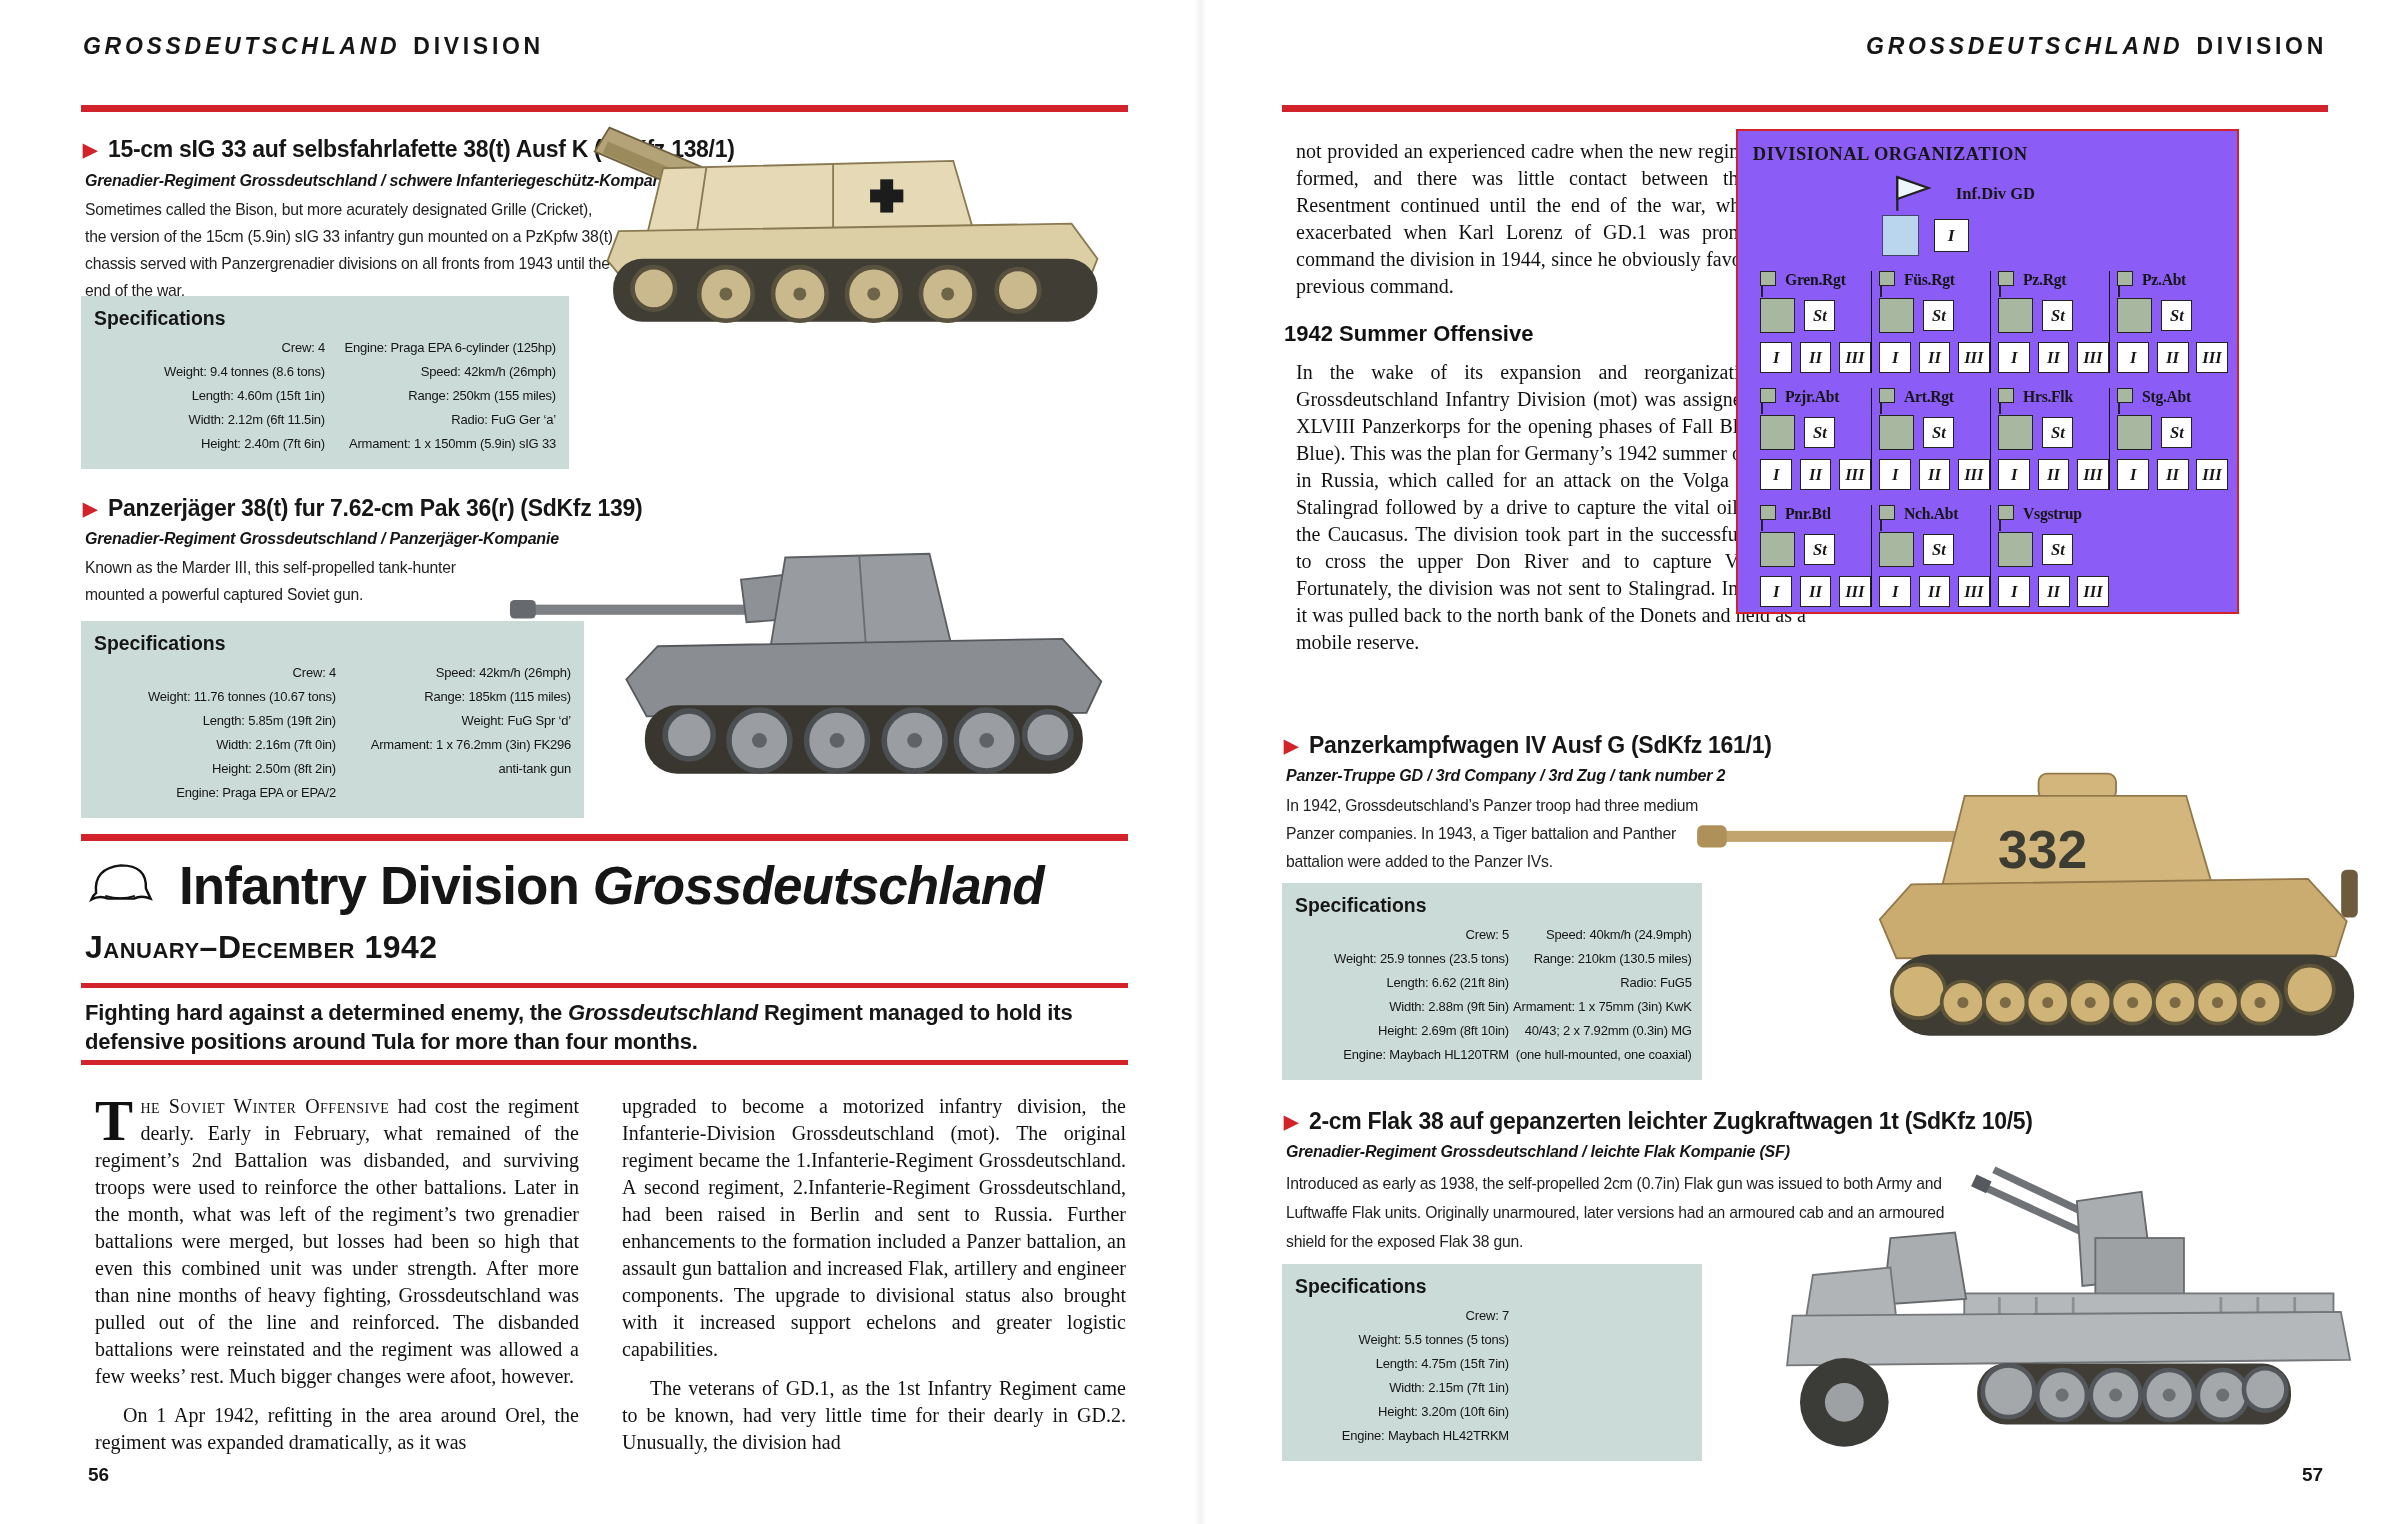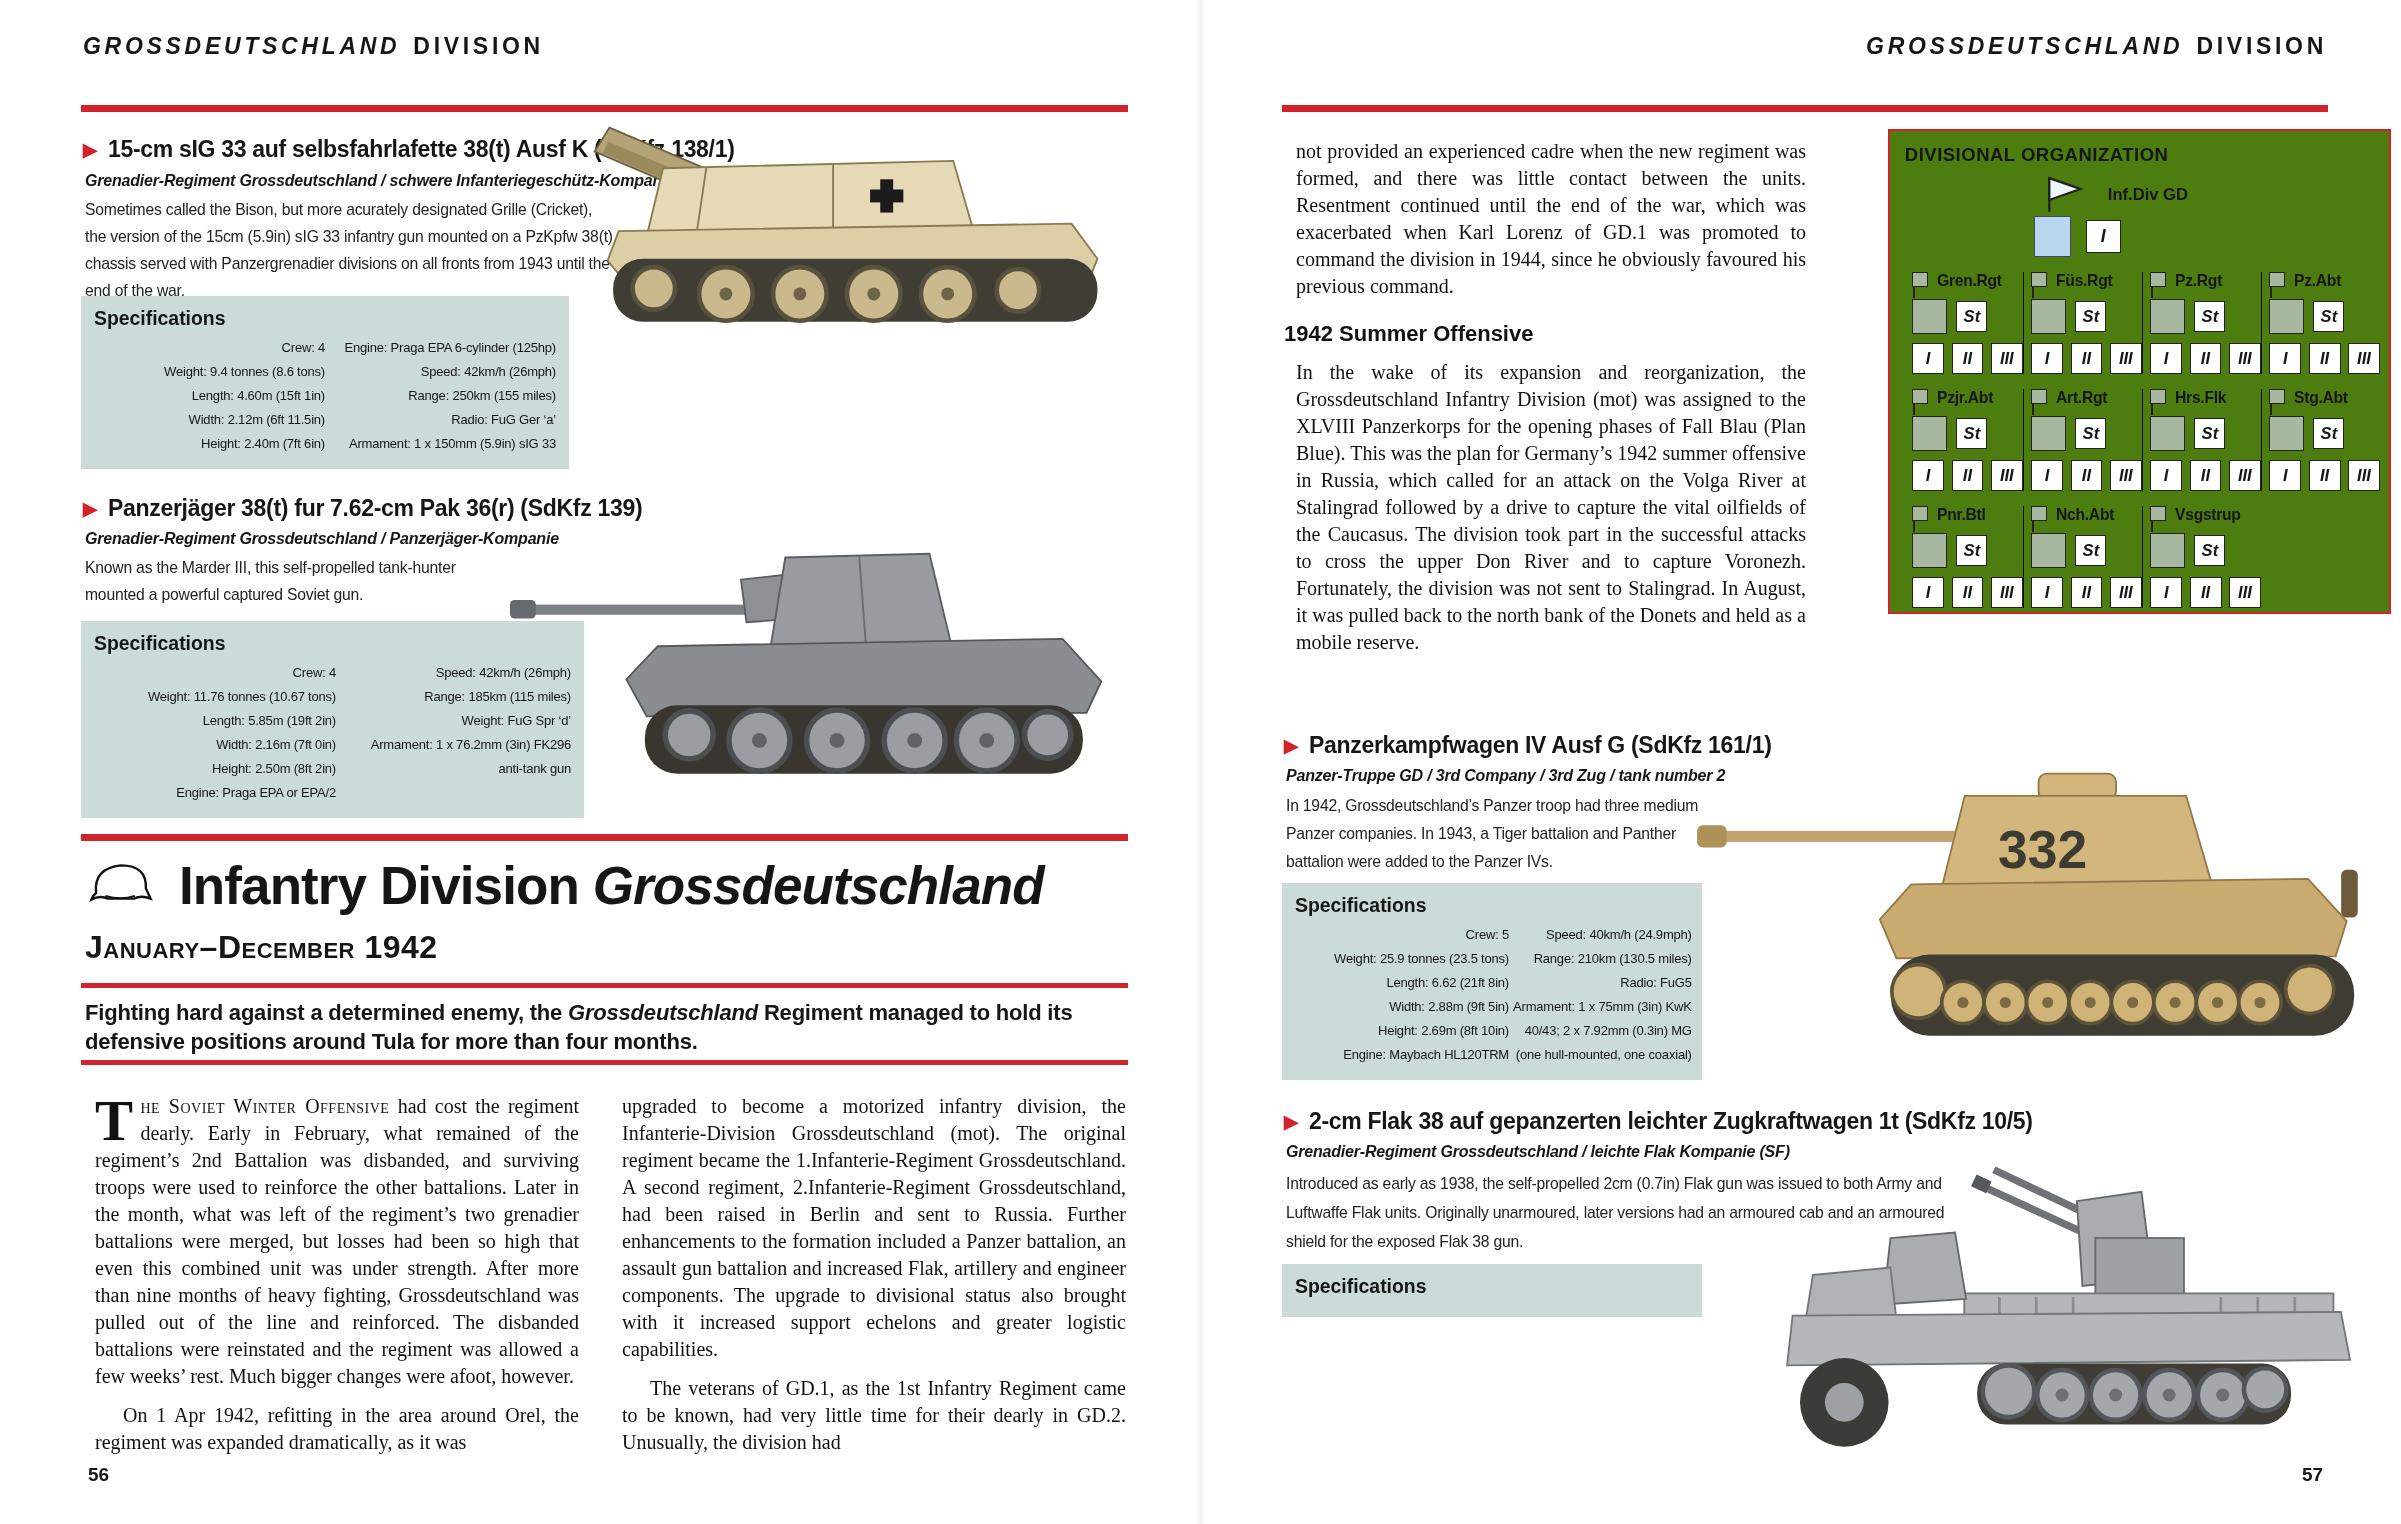--- a/index.html
+++ b/index.html
@@ -43,21 +43,21 @@
   .bodycol p{margin:12px;}
   .bodycol p.indent{text-indent:28px;}
   .bodycol p + p{margin-top:0;}
   .dropcap{float:left;font-weight:bold;font-size:57px;line-height:46px;padding:4.6px 7.4px 0 0;}
   .sc{font-variant:small-caps;letter-spacing:0.5px;}
   .subhead{font-family:"Liberation Sans",sans-serif;font-size:22px;font-weight:bold;margin:20.3px 0 5.5px 0;text-align:left;}
 
   .pagenum{font-size:19px;font-weight:bold;}
 
   
-  .org-box{position:absolute;left:1888px;top:129px;width:503px;height:485px;border:2.8px solid var(--red);background:#4d7c0f;padding:13px 9.2px 9.2px 14.8px;}
+  .org-box{position:absolute;left:1736px;top:129px;width:503px;height:485px;border:2.8px solid var(--red);background:#8b5cf6;padding:13px 9.2px 9.2px 14.8px;font-family:Liberation Serif, serif;}
   .org-title{font-size:18.5px;font-weight:bold;letter-spacing:0.5px;}
   .org-root{margin-top:9.2px;}
   .org-root-flagrow{display:flex;align-items:center;gap:24px;margin-left:137px;}
   .org-root-label{font-size:16.6px;font-weight:bold;}
   .org-root-boxes{display:flex;gap:14.8px;margin-left:129px;margin-top:1.8px;align-items:center;}
   .org-blue-sq{width:37px;height:41px;background:var(--blue);border:1.8px solid #446;display:inline-block;}
   .org-rootnum{width:35px;height:33px;border:1.8px solid #222;display:inline-flex;align-items:center;justify-content:center;
     font-size:17.5px;font-weight:bold;font-style:italic;background:#fff;}
   .org-row{display:flex;margin-top:14.8px;}
   .org-unit{width:119px;border-right:1.8px solid #111;padding-left:7.4px;}
@@ -488,20 +488,28 @@
 
   <div class="abs vtitle" style="left:1284px;top:1108px;">
     <span class="bullet">▶</span>
     <span>2-cm Flak 38 auf gepanzerten leichter Zugkraftwagen 1t (SdKfz 10/5)</span>
   </div>
   <div class="abs vsub" style="left:1286px;top:1143px;">Grenadier-Regiment Grossdeutschland / leichte Flak Kompanie (SF)</div>
   <div class="abs vdesc" style="left:1286px;top:1169px;width:665px;line-height:29px;">Introduced as early as 1938, the self-propelled 2cm (0.7in) Flak gun was issued to both Army and Luftwaffe Flak units. Originally unarmoured, later versions had an armoured cab and an armoured shield for the exposed Flak 38 gun.</div>
   <div class="specs" style="left:1282px;top:1264px;width:420px;--lw:214px;">
       <div class="spec-heading">Specifications</div>
       <div class="spec-cols">
+        <div class="spec-col">
+          <div class="spec-line">Crew: 7</div>
+          <div class="spec-line">Weight: 5.5 tonnes (5 tons)</div>
+          <div class="spec-line">Length: 4.75m (15ft 7in)</div>
+          <div class="spec-line">Width: 2.15m (7ft 1in)</div>
+          <div class="spec-line">Height: 3.20m (10ft 6in)</div>
+          <div class="spec-line">Engine: Maybach HL42TRKM</div>
+        </div>
       </div>
     </div>
 
   <svg class="abs" style="left:1704px;top:1129px;" width="683" height="351" viewBox="0 0 740 380">
     <g stroke="#6f7276" stroke-width="8">
       <line x1="302" y1="62" x2="424" y2="118"></line>
       <line x1="314" y1="44" x2="432" y2="100"></line>
     </g>
     <rect x="292" y="52" width="18" height="14" fill="#55585c" transform="rotate(25 300 58)"></rect>
     <polygon points="404,78 474,68 486,162 410,170" fill="#a9adb0" stroke="#66696c" stroke-width="2"></polygon>

